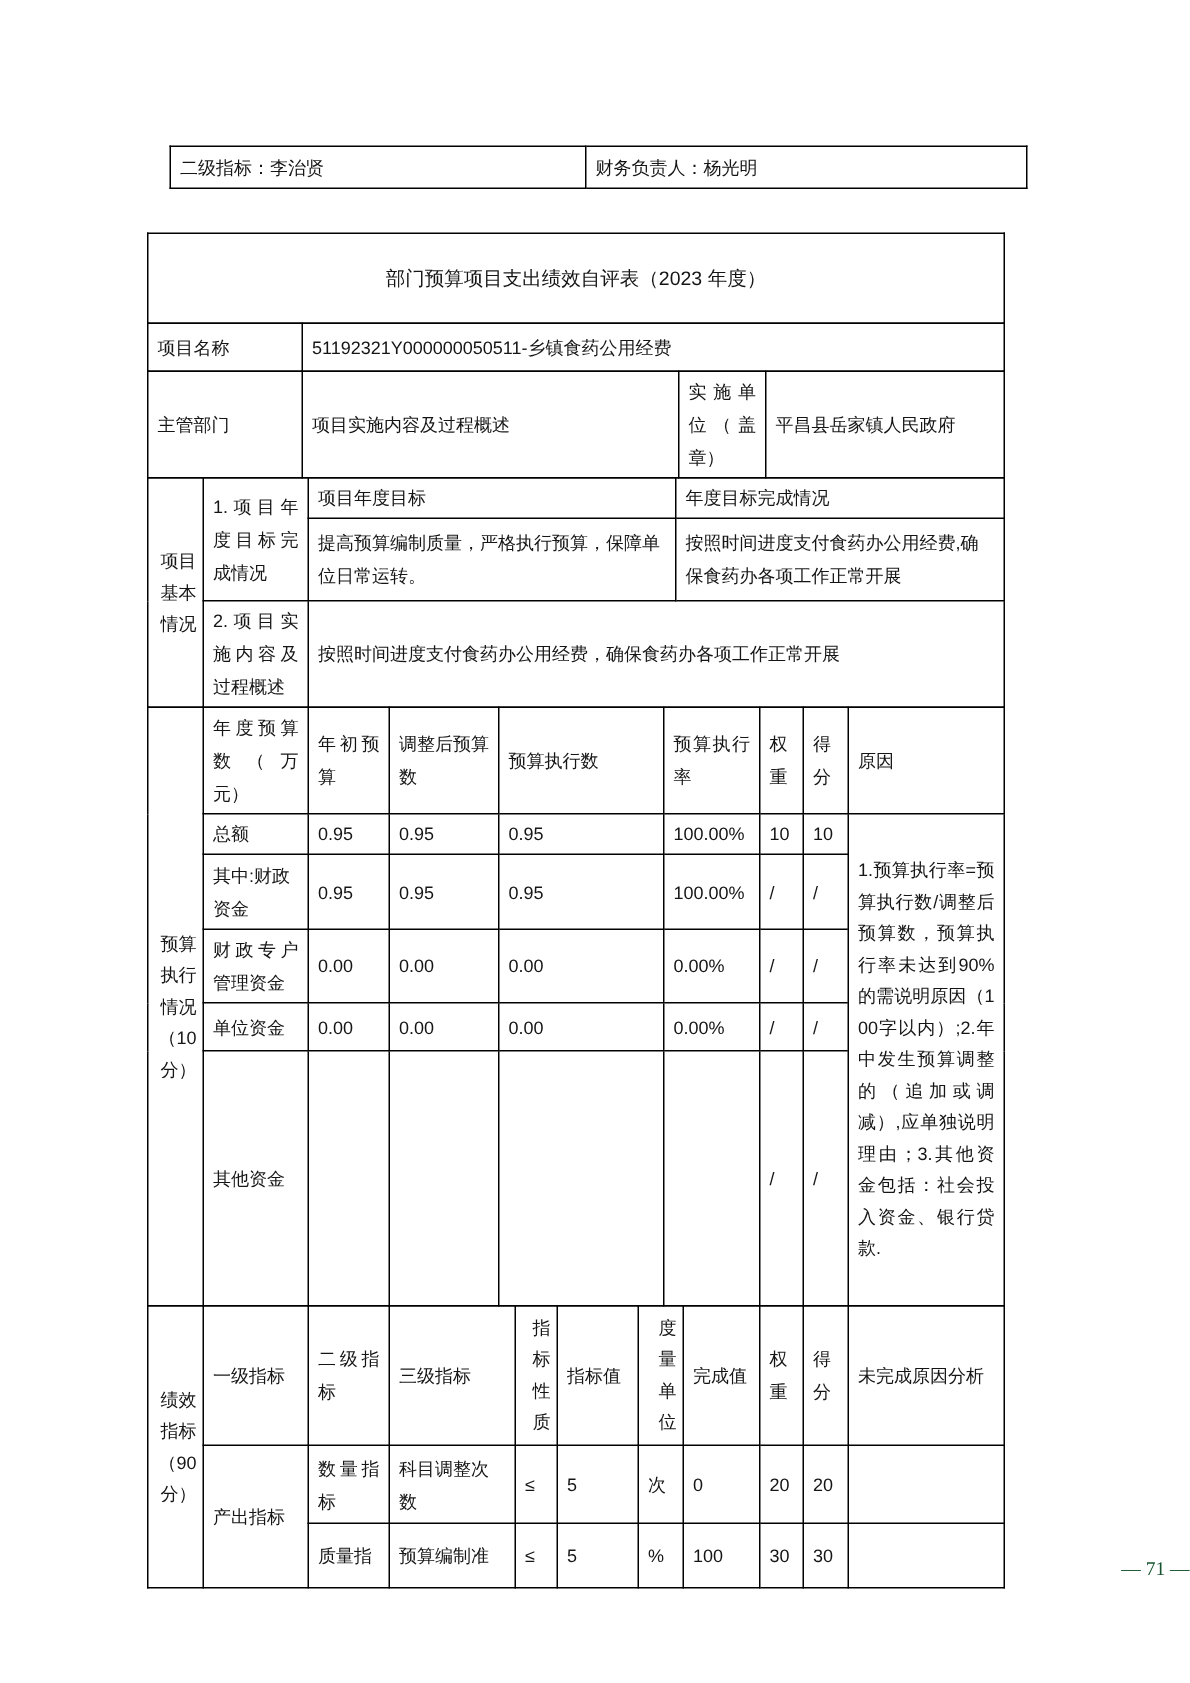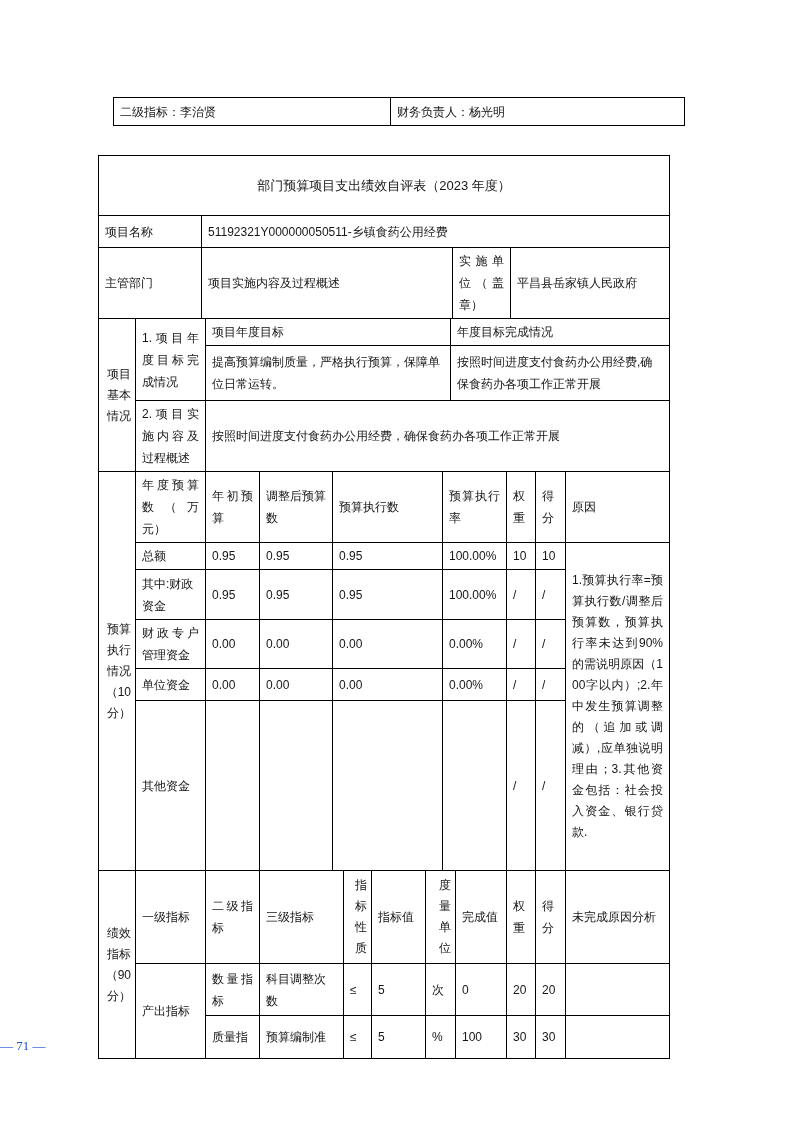--- a/index.html
+++ b/index.html
@@ -20,21 +20,21 @@
     overflow:hidden;
   }
   .stack table{margin-top:-1px;}
   .stack table:first-child{margin-top:0;}
   .title-cell{text-align:center;font-size:13px;}
   .vsec{text-align:right;padding:2px 4px;line-height:21px;}
   .just{text-align:justify;text-justify:inter-ideograph;}
   .reason{line-height:21px;text-align:justify;vertical-align:middle;padding:3px 6px;}
   .page-num{
     position:absolute;top:1038px;left:0;width:793px;
-    text-align:left;font-size:13px;color:#1d4ed8;
+    text-align:right;font-size:13px;color:#14532d;
     font-family:"Liberation Serif","DejaVu Serif",serif;
   }
 </style>
 </head>
 <body>
 
 <div class="abs" style="left:113px;top:97px;">
   <table>
     <colgroup>
         <col style="width:277px">

